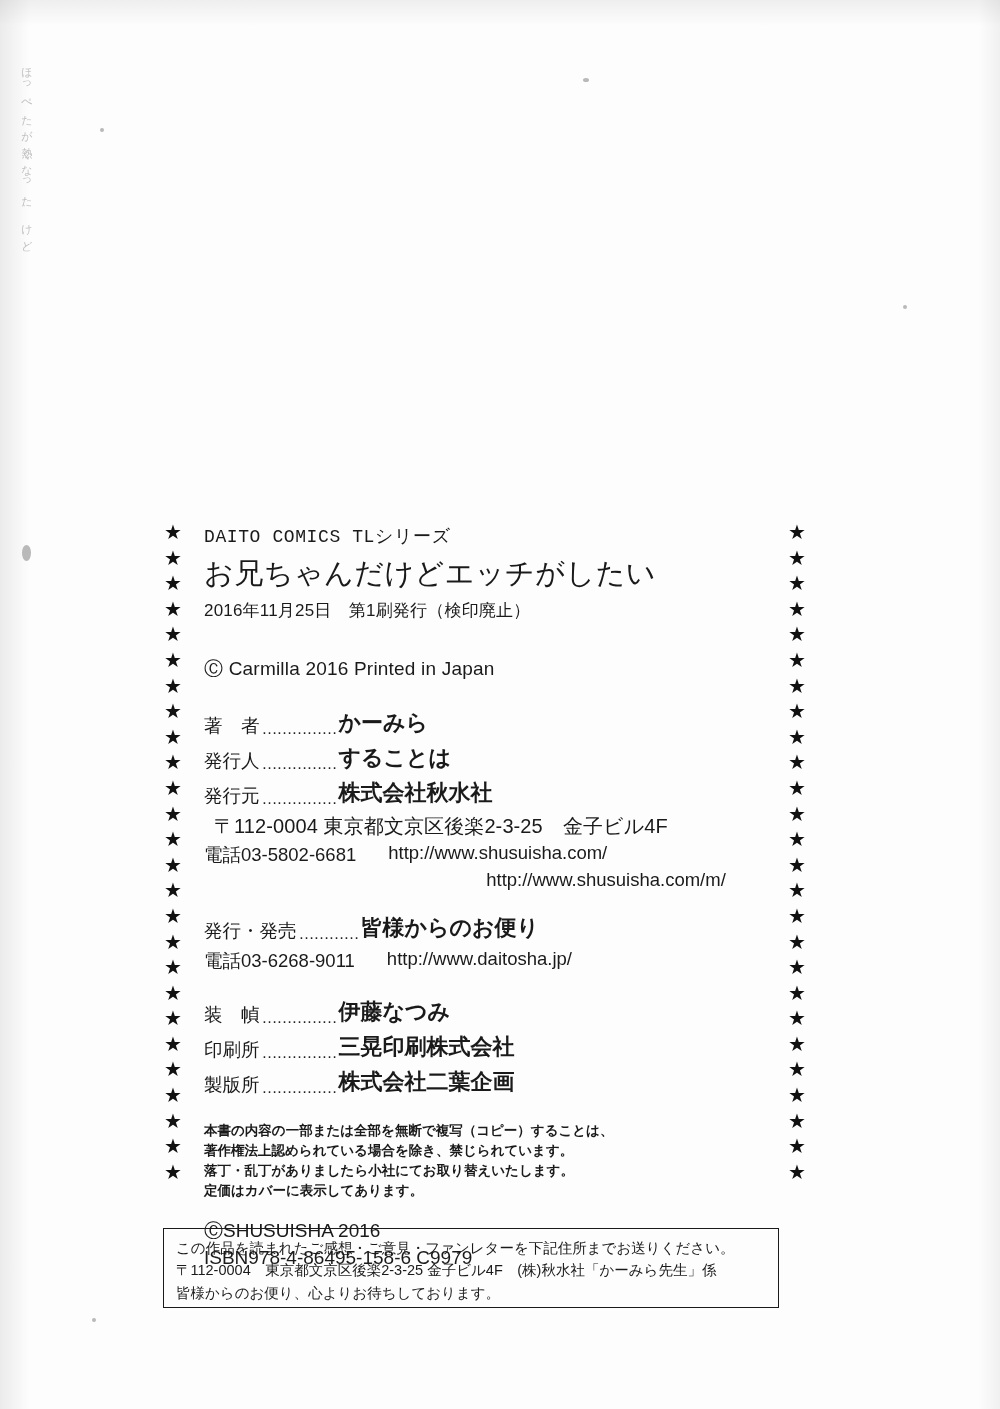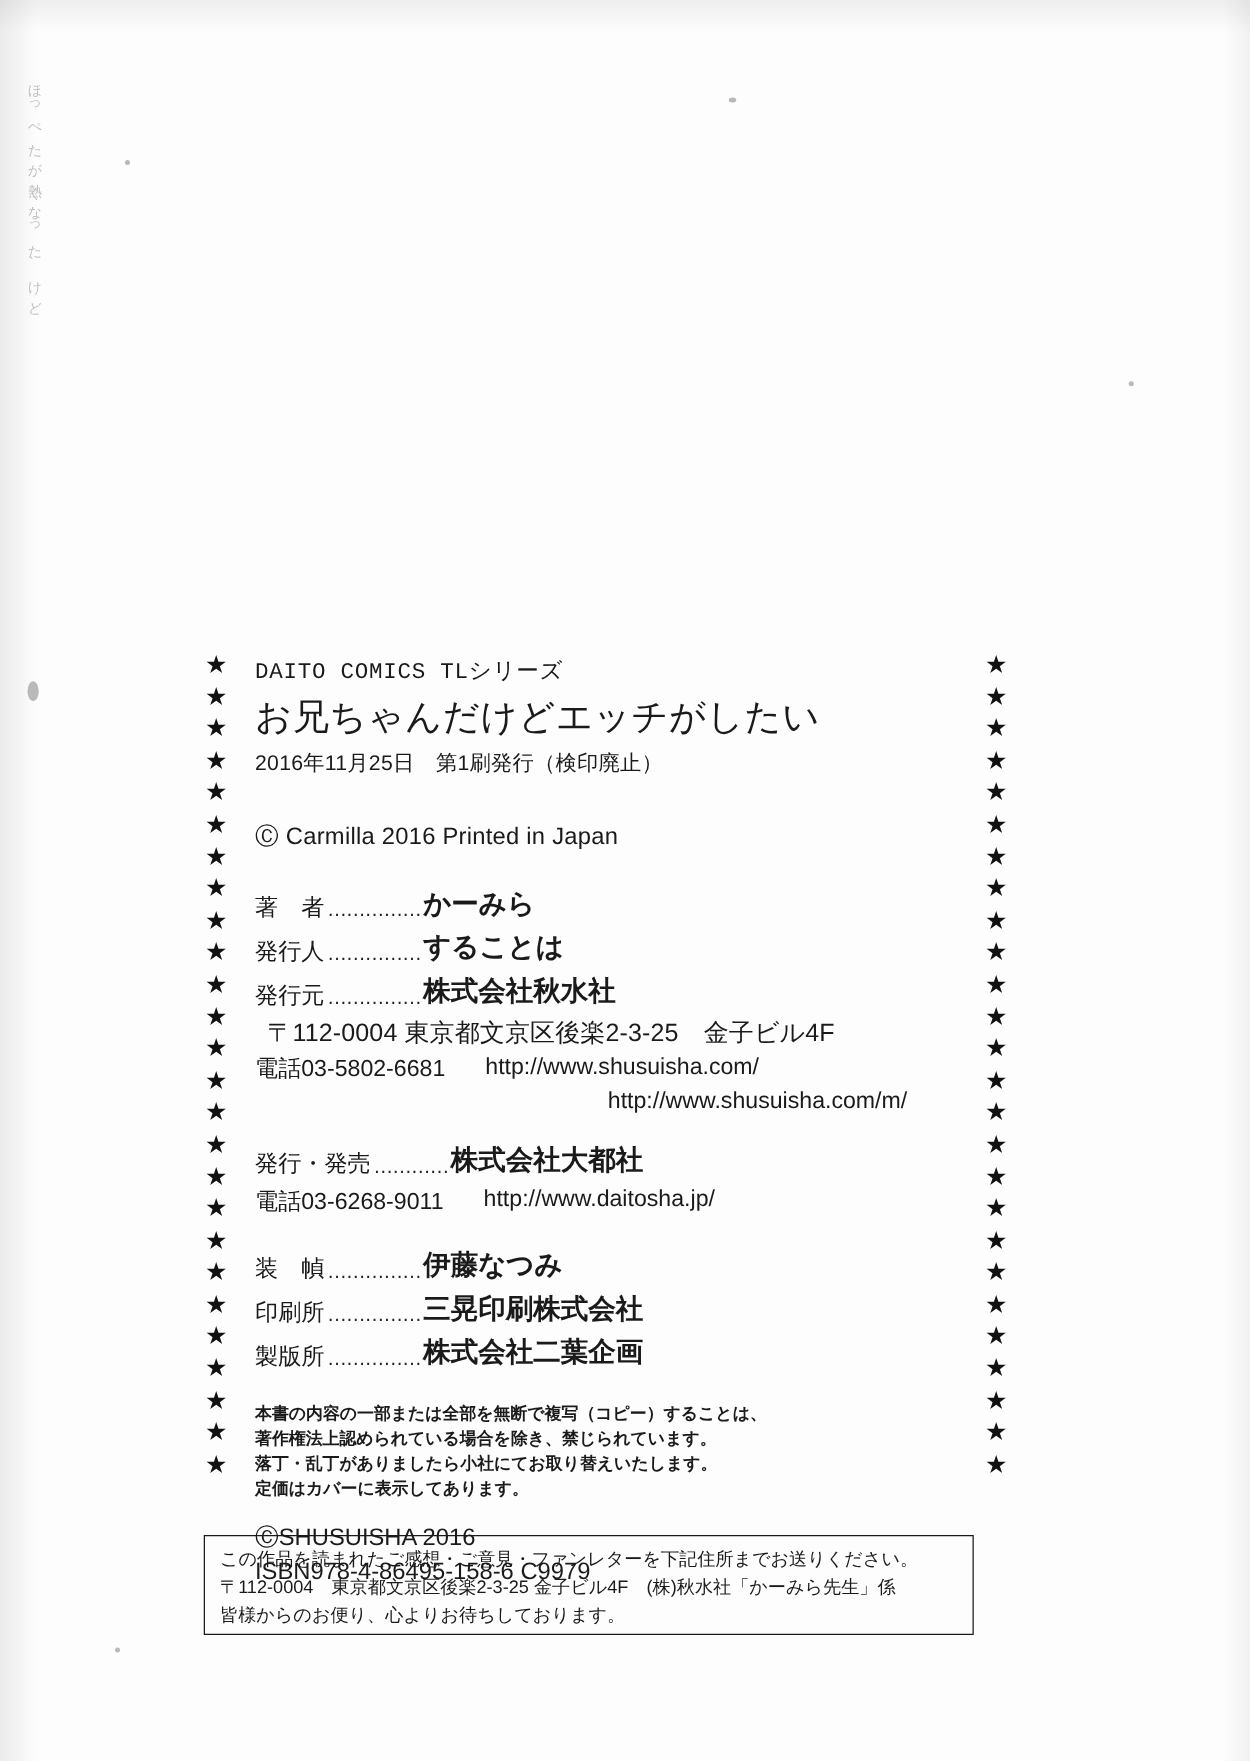--- a/index.html
+++ b/index.html
@@ -276,21 +276,21 @@
       <span>電話03-5802-6681</span>
       <span>http://www.shusuisha.com/</span>
     </div>
     <div class="url-indent">http://www.shusuisha.com/m/</div>
 
     <div class="gap-md"></div>
 
     <div class="row">
       <span class="lbl">発行・発売</span>
       <span class="dots">…………</span>
-      <span class="val">株式会社大都社</span>
+      <span class="val">皆様からのお便り</span>
     </div>
 
     <div class="addr2">
       <span>電話03-6268-9011</span>
       <span>http://www.daitosha.jp/</span>
     </div>
 
     <div class="gap-md"></div>
 
     <div class="row">

